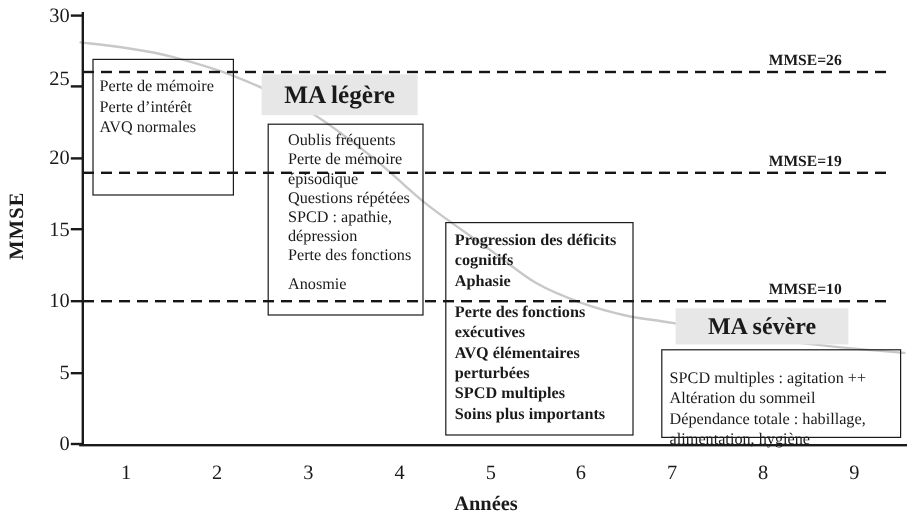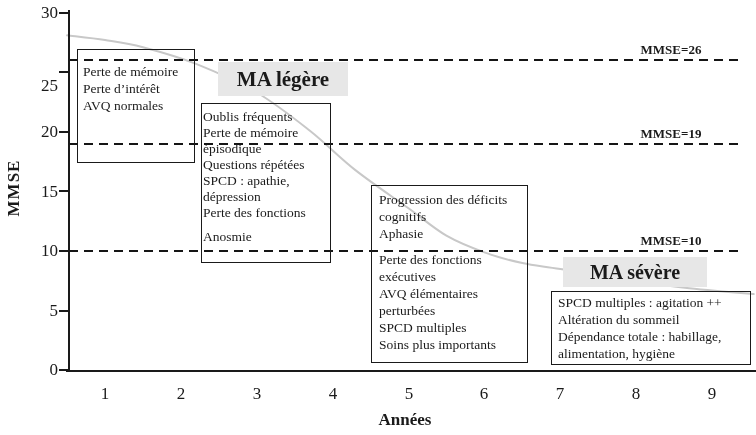--- a/index.html
+++ b/index.html
@@ -23,27 +23,27 @@
   .refline { left:69px; width:672px; height:2px;
     background:repeating-linear-gradient(to right,#151515 0 9px,transparent 9px 15px); }
   .ref-label { left:601px; width:140px; text-align:center; font-size:13px; font-weight:bold; height:16px; line-height:16px; }
   
   .curve-svg { left:0; top:0; pointer-events:none; }
   
   .note-box { border:1.5px solid #1a1a1a; background:transparent; font-size:13.5px; }
   .note-box .ln { white-space:nowrap; }
   .mci-box     { left:77px;  top:49px;  width:118px; height:114px; padding:13px 0 0 5px; }
   .mci-box .ln { line-height:17px; }
-  .legere-box  { left:201px; top:103px; width:130px; height:160px; padding:5px 0 0 1px; }
+  .legere-box  { left:223px; top:103px; width:130px; height:160px; padding:5px 0 0 16px; }
   .legere-box .ln { line-height:16px; }
   .legere-box .gap { margin-top:8px; }
-  .moderee-box { left:371px; top:185px; width:157px; height:178px; padding:5px 0 0 7px; }
+  .moderee-box { left:371px; top:185px; width:157px; height:178px; padding:5px 0 0 7px;font-weight:bold; }
   .moderee-box .ln { line-height:17px; }
   .moderee-box .gap { margin-top:9px; }
-  .severe-box  { left:551px; top:291px; width:200px; height:74px; padding:2px 0 0 6px; }
+  .severe-box  { left:551px; top:291px; width:200px; height:74px; padding:14px 0 0 6px; }
   .severe-box .ln { line-height:17px; }
   
   .stage-label { background:#e7e7e7; font-weight:bold; font-size:21px;
     display:flex; align-items:center; justify-content:center; }
   .stage-mci     { left:97px;  top:5px;   width:80px;  height:32px; }
   .stage-legere  { left:218px; top:62px;  width:130px; height:34px; }
   .stage-moderee { left:380px; top:148px; width:148px; height:32px; }
   .stage-severe  { left:563px; top:257px; width:144px; height:30px; font-size:20px; }
 </style>
 </head>
@@ -67,21 +67,21 @@
 
   <div class="abs ytick" style="top:12px;"></div>
   <div class="abs ytick" style="top:71px;"></div>
   <div class="abs ytick" style="top:131px;"></div>
   <div class="abs ytick" style="top:190px;"></div>
   <div class="abs ytick" style="top:250px;"></div>
   <div class="abs ytick" style="top:310px;"></div>
   <div class="abs ytick" style="top:369px;"></div>
 
   <div class="abs ytick-label" style="top:3px;">30</div>
-  <div class="abs ytick-label" style="top:76px;">25</div>
+  <div class="abs ytick-label" style="top:56px;">25</div>
   <div class="abs ytick-label" style="top:122px;">20</div>
   <div class="abs ytick-label" style="top:182px;">15</div>
   <div class="abs ytick-label" style="top:241px;">10</div>
   <div class="abs ytick-label" style="top:301px;">5</div>
   <div class="abs ytick-label" style="top:360px;">0</div>
 
   <div class="abs xtick-label" style="left:90px;">1</div>
   <div class="abs xtick-label" style="left:166px;">2</div>
   <div class="abs xtick-label" style="left:242px;">3</div>
   <div class="abs xtick-label" style="left:318px;">4</div>

